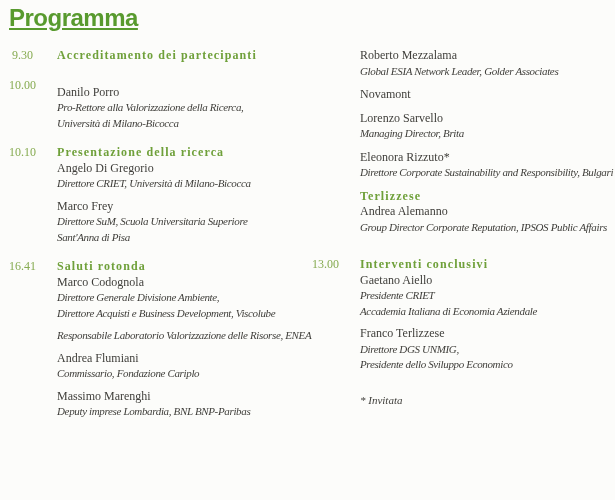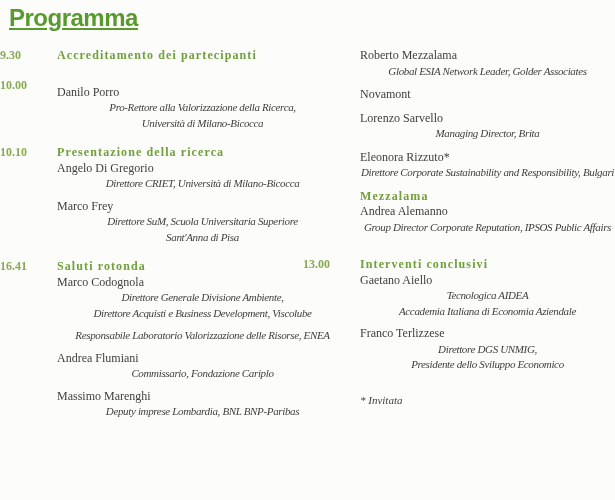--- a/index.html
+++ b/index.html
@@ -17,31 +17,31 @@
     font-family:"Liberation Sans", sans-serif;
     font-weight:bold; font-size:24px; letter-spacing:-0.5px;
     color:#589a2e;
     text-decoration:underline;
   }
   .col { position:absolute; top:48px; }
   .col-left  { left:0;   width:348px; }
   .col-right { left:303px; width:312px; }
   .row { display:grid; grid-template-columns:45px 1fr; column-gap:12px; }
   .time {
-    text-align:left; font-weight:bold; font-size:12px;
+    text-align:center; font-weight:normal; font-size:12px;
     line-height:15.5px; color:#86ab51;
   }
   .heading {
     font-weight:bold; font-size:12px; line-height:15.5px;
     letter-spacing:1.1px; color:#6fa03a; white-space:nowrap;
   }
   .name { font-size:12px; line-height:15.5px; white-space:nowrap; }
   .role {
     font-style:italic; font-size:11px; line-height:15.5px;
-    letter-spacing:-0.35px; white-space:nowrap;text-align:center;
+    letter-spacing:-0.35px; white-space:nowrap;
   }
   .session { margin-bottom:14px; }
   .entry { margin-top:7px; }
   .heading + .entry { margin-top:0; }
   .speaker { margin-bottom:8px; }
   .moderator-block { margin-top:8px; }
   .closing-session { margin-top:22px; }
   .footnote-row { margin-top:20px; }
   .footnote { font-style:italic; font-size:11px; line-height:15.5px; }
 </style>
@@ -128,34 +128,34 @@
         <div class="speaker">
           <div class="name">Lorenzo Sarvello</div>
           <div class="role">Managing Director, Brita</div>
         </div>
         <div class="speaker">
           <div class="name">Eleonora Rizzuto*</div>
           <div class="role">Direttore Corporate Sustainability and Responsibility, Bulgari</div>
         </div>
 
         <div class="moderator-block">
-          <div class="heading">Mezzalama</div>
+          <div class="heading">Terlizzese</div>
           <div class="name">Andrea Alemanno</div>
           <div class="role">Group Director Corporate Reputation, IPSOS Public Affairs</div>
         </div>
       </div>
     </div>
 
     <div class="closing-session row">
       <div class="time">13.00</div>
       <div class="content">
         <div class="heading">Interventi conclusivi</div>
         <div class="entry">
           <div class="name">Gaetano Aiello</div>
-          <div class="role">Tecnologica AIDEA</div>
+          <div class="role">Presidente CRIET</div>
           <div class="role">Accademia Italiana di Economia Aziendale</div>
         </div>
         <div class="entry">
           <div class="name">Franco Terlizzese</div>
           <div class="role">Direttore DGS UNMIG,</div>
           <div class="role">Presidente dello Sviluppo Economico</div>
         </div>
       </div>
     </div>
 

